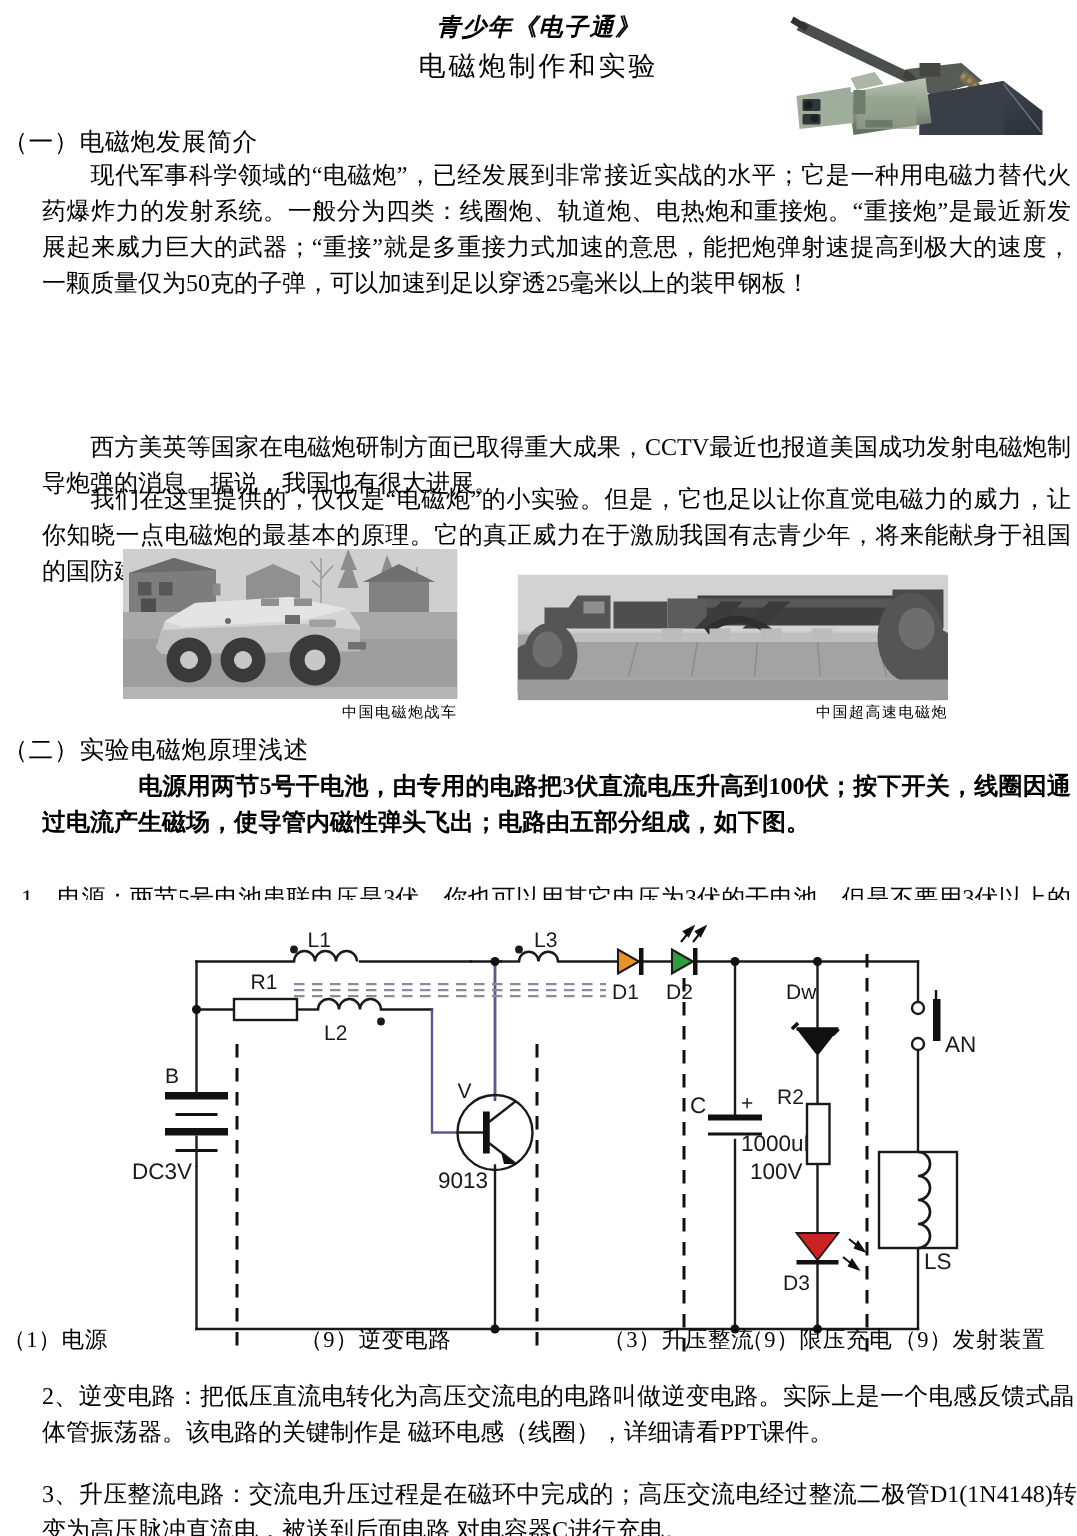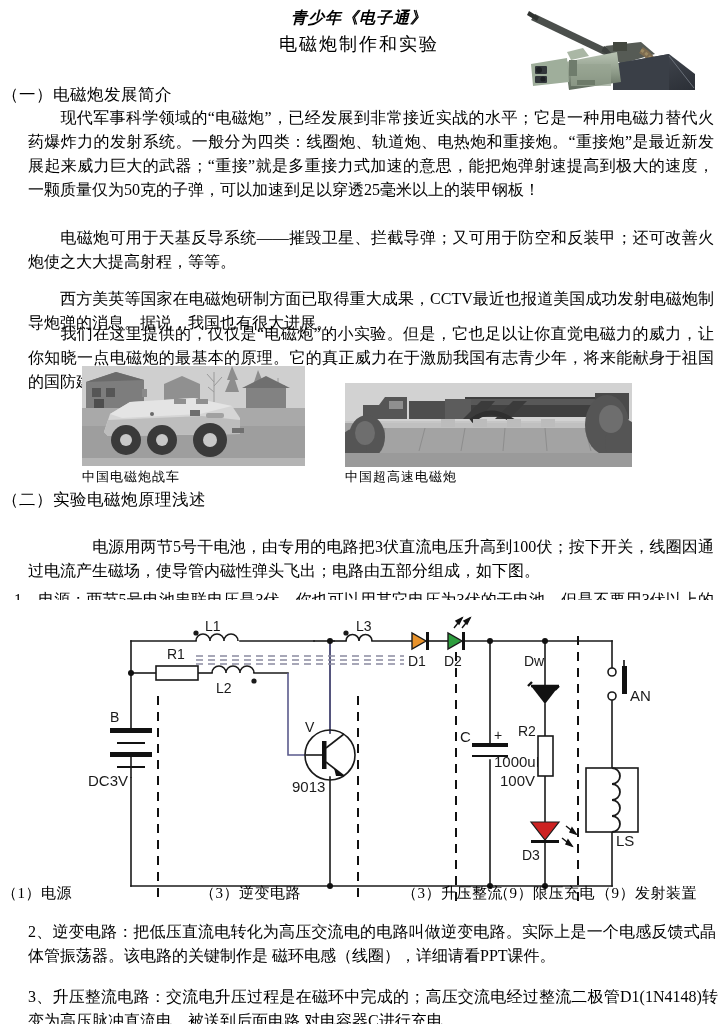--- a/index.html
+++ b/index.html
@@ -63,22 +63,22 @@
     line-height: 24px;
     letter-spacing: 0px;
     text-align: justify;
   }
   .para .indent { display:inline-block; width: 32px; }
 
   
   .photo-box { position: absolute; overflow: hidden; }
   .caption {
     position: absolute;
-    text-align: left;
-    font-size: 13px;
+    text-align: right;
+    font-size: 10px;
     letter-spacing: 1px;
   }
 
   
   .circuit {
     position: absolute;
     left: 0px; top: 600px;
     width: 718px; height: 310px;
   }
   .sec-labels {
@@ -138,21 +138,20 @@
     <rect x="60" y="58" width="8" height="16" fill="#6f7c6c"></rect>
 
     <rect x="68" y="78" width="18" height="5" fill="#6d7a69"></rect>
     <polygon points="58,50 74,46 80,54 62,58" fill="#aab7a5"></polygon>
   </svg>
 
   <div class="section-head" style="left:2px; top:84px;">（一）电磁炮发展简介</div>
 
   <div class="para" style="left:28px; top:106px; width:686px;"><span class="indent"></span><span>现代军事科学领域的“电磁炮”，已经发展到非常接近实战的水平；它是一种用电磁力替代火药爆炸力的发射系统。一般分为四类：线圈炮、轨道炮、电热炮和重接炮。“重接炮”是最近新发展起来威力巨大的武器；“重接”就是多重接力式加速的意思，能把炮弹射速提高到极大的速度，一颗质量仅为50克的子弹，可以加速到足以穿透25毫米以上的装甲钢板！</span></div>
 
-  <div class="para" style="left:28px; top:226px; width:686px;"><span class="indent"></span><span>电磁炮可用于天基反导系统——摧毁卫星、拦截导弹；又可用于防空和反装甲；还可改善火炮使之大大提高射程，等等。</span></div>
 
   <div class="para" style="left:28px; top:274px; width:686px;margin-top:13px;"><span class="indent"></span><span>西方美英等国家在电磁炮研制方面已取得重大成果，CCTV最近也报道美国成功发射电磁炮制导炮弹的消息。据说，我国也有很大进展。</span></div>
 
   <div class="para" style="left:28px; top:322px; width:686px;"><span class="indent"></span><span>我们在这里提供的，仅仅是“电磁炮”的小实验。但是，它也足以让你直觉电磁力的威力，让你知晓一点电磁炮的最基本的原理。它的真正威力在于激励我国有志青少年，将来能献身于祖国的国防建设。</span></div>
 
   <div class="photo-box" style="left:82px; top:366px; width:223px; height:100px;">
     <svg width="223" height="100" viewBox="0 0 223 100" preserveAspectRatio="none">
       <rect width="223" height="100" fill="#b9b9b9"></rect>
       <rect y="0" width="223" height="46" fill="#cfcfcf"></rect>
 
@@ -249,21 +248,21 @@
         <ellipse cx="20" cy="50" rx="10" ry="12"></ellipse>
         <ellipse cx="266" cy="36" rx="12" ry="14"></ellipse>
       </g>
       <rect x="0" y="70" width="287" height="14" fill="#9a9a9a"></rect>
     </svg>
   </div>
   <div class="caption" style="left:345px; top:468px; width:287px;">中国超高速电磁炮</div>
 
   <div class="section-head" style="left:2px; top:489px;">（二）实验电磁炮原理浅述</div>
 
-  <div class="para" style="left:28px; top:535px; width:686px;"><span class="indent" style="width:64px"></span><span>电源用两节5号干电池，由专用的电路把3伏直流电压升高到100伏；按下开关，线圈因通过电流产生磁场，使导管内磁性弹头飞出；电路由五部分组成，如下图。</span></div>
+  <div class="para" style="left:28px; top:513px; width:686px;font-weight:bold;"><span class="indent" style="width:64px"></span><span>电源用两节5号干电池，由专用的电路把3伏直流电压升高到100伏；按下开关，线圈因通过电流产生磁场，使导管内磁性弹头飞出；电路由五部分组成，如下图。</span></div>
 
   <div class="para" style="left:14px; top:563px; width:700px;margin-top:25px;"><span>1、电源：两节5号电池串联电压是3伏，你也可以用其它电压为3伏的干电池，但是不要用3伏以上的电源，因为后面电路所采用的元 件参数无法承受更高的电压和更大的电流。</span></div>
 
   <svg class="circuit" viewBox="0 0 718 310">
     <rect width="718" height="310" fill="#ffffff"></rect>
 
     <g stroke="#1a1a1a" stroke-width="1.6" fill="none" stroke-linecap="square">
 
       <line x1="131" y1="41" x2="131" y2="128"></line>
       <line x1="131" y1="178" x2="131" y2="286"></line>
@@ -428,21 +427,21 @@
     <g stroke="#111111" stroke-width="2" stroke-dasharray="9 7">
       <line x1="158" y1="96" x2="158" y2="304"></line>
       <line x1="358" y1="96" x2="358" y2="304"></line>
       <line x1="456" y1="52" x2="456" y2="304"></line>
       <line x1="578" y1="36" x2="578" y2="304"></line>
     </g>
   </svg>
 
   <div class="sec-labels">
     <div class="sec-label" style="left:2px; top:0;">（1）电源</div>
-    <div class="sec-label" style="left:200px; top:0;">（3）逆变电路</div>
+    <div class="sec-label" style="left:200px; top:0;">（9）逆变电路</div>
     <div class="sec-label" style="left:402px; top:0;">（3）升压整流</div>
     <div class="sec-label" style="left:494px; top:0;">（9）限压充电</div>
     <div class="sec-label" style="left:596px; top:0;">（9）发射装置</div>
   </div>
 
   <div class="para" style="left:28px; top:920px; width:688px;"><span>2、逆变电路：把低压直流电转化为高压交流电的电路叫做逆变电路。实际上是一个电感反馈式晶体管振荡器。该电路的关键制作是 磁环电感（线圈），详细请看PPT课件。</span></div>
 
   <div class="para" style="left:28px; top:985px; width:690px;"><span>3、升压整流电路：交流电升压过程是在磁环中完成的；高压交流电经过整流二极管D1(1N4148)转变为高压脉冲直流电，被送到后面电路 对电容器C进行充电。</span></div>
 
 </div>

